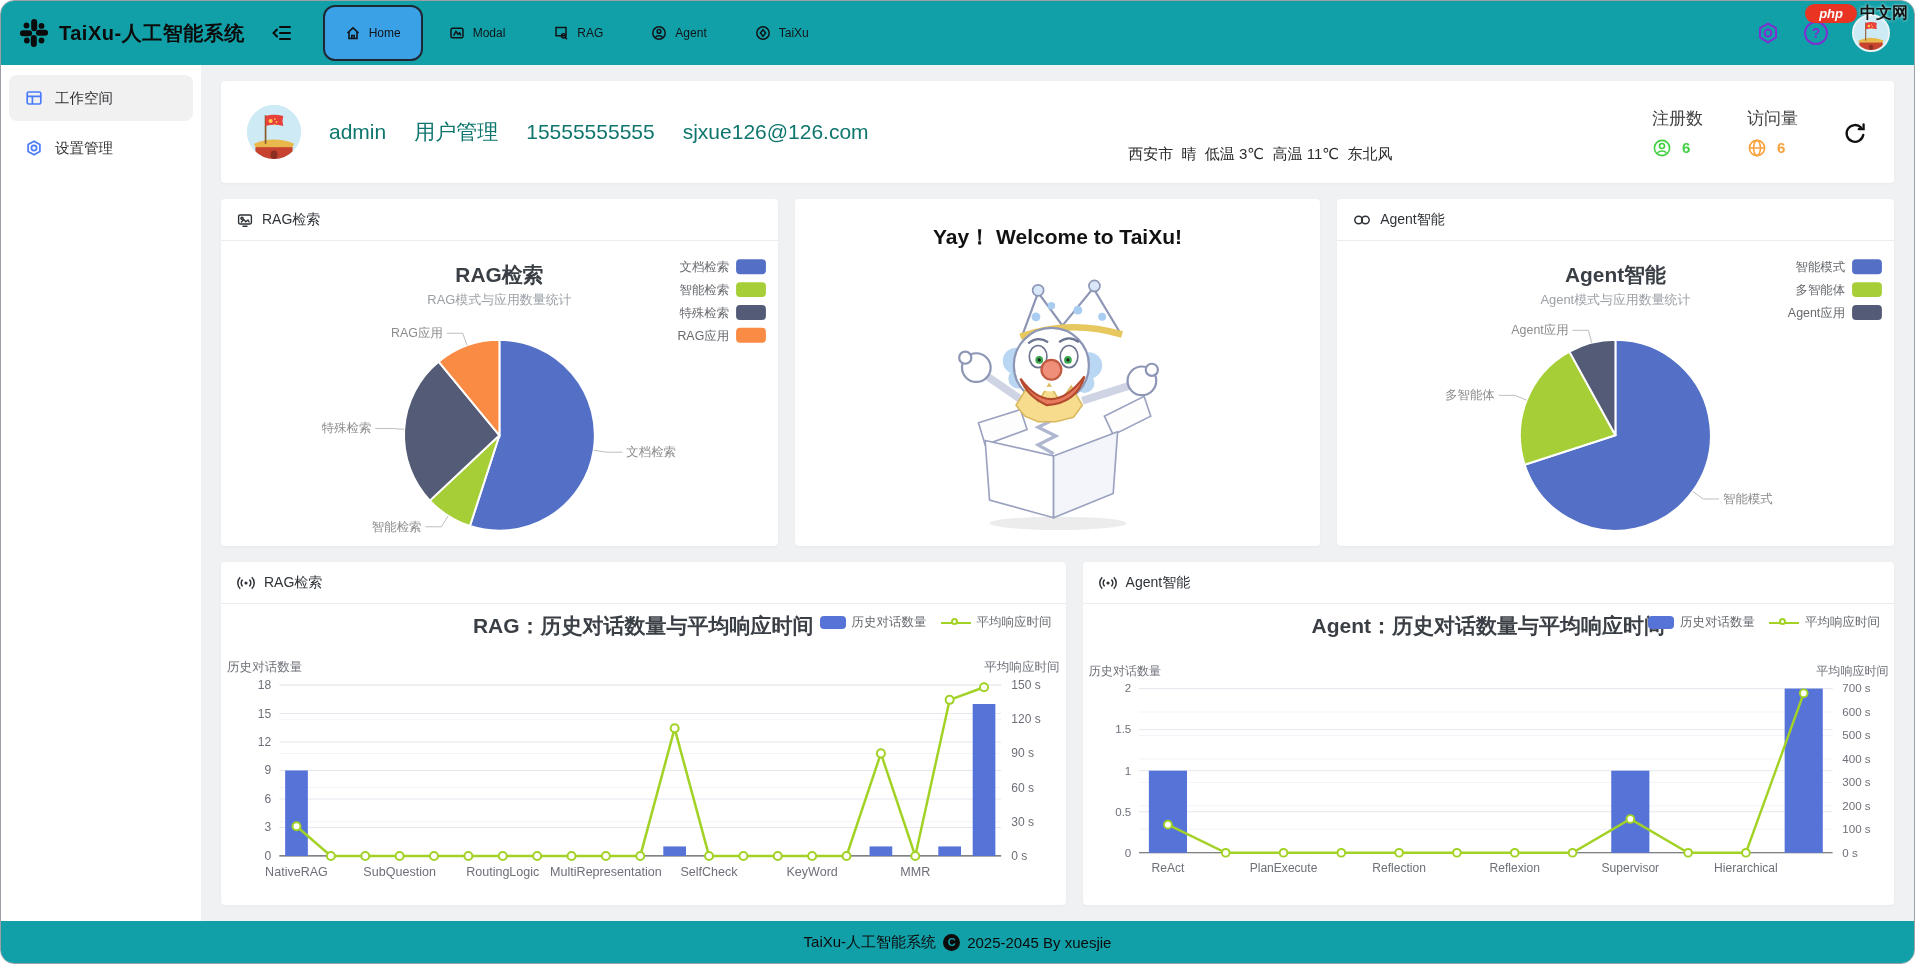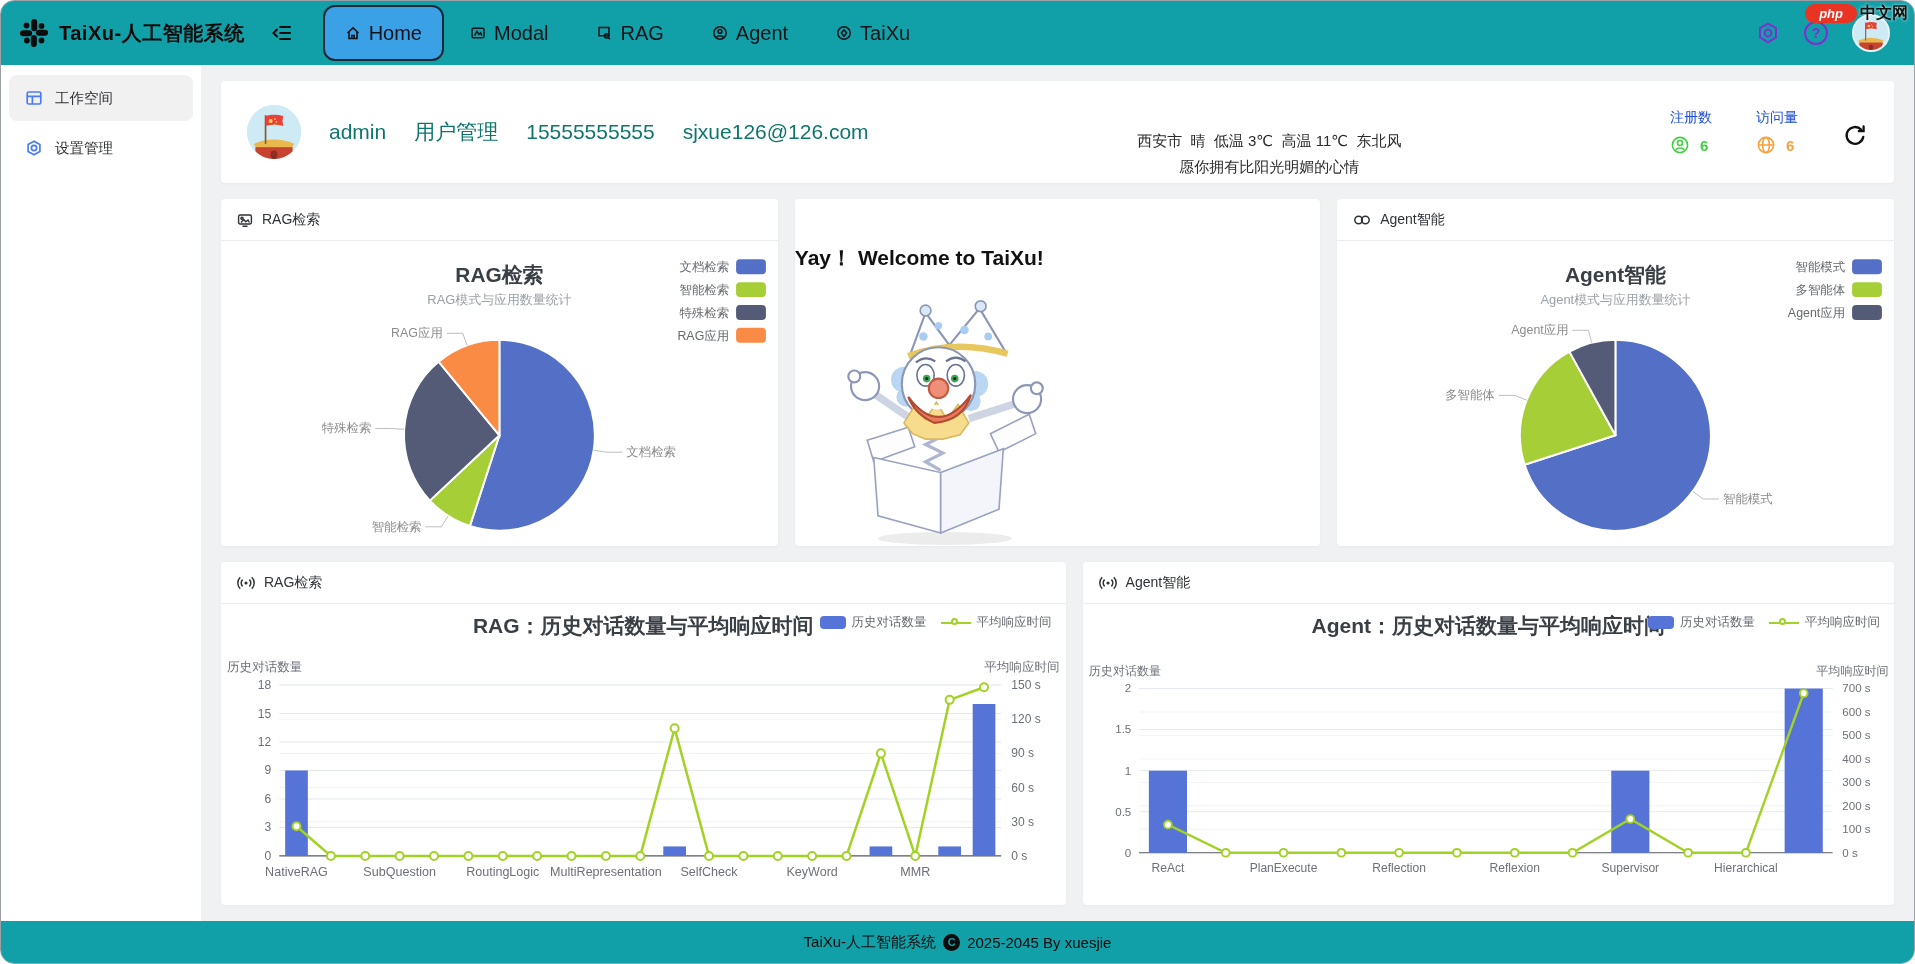--- a/index.html
+++ b/index.html
@@ -7,21 +7,21 @@
   .app { position:relative; width:1915px; height:964px; border:1px solid #9aa0a6; border-radius:14px;
          overflow:hidden; display:flex; flex-direction:column; background:#f0f1f3; }
 
   
   .navbar { height:64px; flex:0 0 64px; background:#12a0a8; display:flex; align-items:center; padding:0 18px; }
   .brand { display:flex; align-items:center; gap:10px; }
   .brand-title { font-size:20px; font-weight:bold; color:#0b0b0b; letter-spacing:.5px; }
   .fold-btn { margin-left:26px; cursor:pointer; display:flex; align-items:center; }
   .nav-tabs { display:flex; align-items:center; margin-left:30px; gap:4px; height:100%; }
   .nav-tab { display:flex; align-items:center; gap:8px; padding:0 20px; height:56px; border-radius:12px;
-             font-size:20px; color:#101317; cursor:pointer; border:2px solid transparent; }
+             font-size:12px; color:#101317; cursor:pointer; border:2px solid transparent; }
   .nav-tab.active { background:#3ba1e6; border-color:#1e2733; }
   .nav-right { margin-left:auto; display:flex; align-items:center; gap:24px; padding-right:6px; }
   .nav-icon-btn { cursor:pointer; display:flex; align-items:center; }
   .avatar-ring { width:38px; height:38px; border-radius:50%; overflow:hidden; border:2px solid #e8f4f5; cursor:pointer; background:#cdeaf5;}
   .avatar-ring svg, .avatar-sm svg { display:block; width:100%; height:100%; }
 
   
   .watermark { position:absolute; top:2px; right:6px; z-index:60; display:flex; align-items:center; gap:3px; }
   .wm-php { background:#e93323; color:#fff; font-style:italic; font-weight:bold; font-size:13px;
             padding:2px 14px; border-radius:10px; }
@@ -37,37 +37,37 @@
 
   
   .infobar { background:#fff; border-radius:4px; height:102px; display:flex; align-items:center;
              padding:0 26px; box-shadow:0 1px 3px rgba(0,0,0,.04); }
   .profile-left { display:flex; align-items:center; gap:28px; font-size:21px; color:#0f766e; }
   .avatar-lg { width:54px; height:54px; border-radius:50%; overflow:hidden; background:#cdeaf5; flex:0 0 54px; }
   .profile-mid { flex:1; text-align:center; color:#2b2b2b; font-size:15px; line-height:26px;margin-top:44px; }
   .weather,.motto { white-space:pre; }
   .profile-right { display:flex; align-items:flex-start; gap:44px; }
   .stat { display:flex; flex-direction:column; gap:8px; align-items:flex-start; }
-  .stat-label { color:#1d4ed8; font-size:14px; }
+  .stat-label { color:#404040; font-size:17px; }
   .stat-val { display:flex; align-items:center; gap:10px; font-size:15px; font-weight:bold; }
   .stat-val.green { color:#3fd13f; } .stat-val.orange { color:#f9a13c; }
   .refresh-btn { cursor:pointer; margin-top:14px; }
 
   
   .row2 { display:flex; gap:17px; height:347px; }
   .row3 { display:flex; gap:17px; flex:1; min-height:0; }
   .card { background:#fff; border-radius:4px; display:flex; flex-direction:column; min-width:0;
           box-shadow:0 1px 3px rgba(0,0,0,.04); }
   .card-head { height:42px; flex:0 0 42px; display:flex; align-items:center; gap:9px; padding:0 16px;
                border-bottom:1px solid #ececec; font-size:14px; color:#2f3338; }
   .card-body { flex:1; min-height:0; position:relative; }
   .card-body svg.chart { width:100%; height:100%; display:block; }
   .f106 { flex:1.06; } .f100 { flex:1; } .f102 { flex:1.02; } .f98 { flex:.98; }
 
-  .welcome-body { display:flex; flex-direction:column; padding-top:30px;margin-top:15px; }
+  .welcome-body { display:flex; flex-direction:column; align-items:center; padding-top:24px; }
   .welcome-title { font-size:21px; font-weight:bold; color:#111; margin-bottom:4px; }
 
   .combo-titlebar { position:relative; height:34px; flex:0 0 34px; margin-top:8px; }
   .combo-title { position:absolute; left:0; right:0; text-align:center; font-size:21px; font-weight:bold; color:#3a3f45; }
   .combo-legend { position:absolute; right:14px; top:2px; display:flex; align-items:center; gap:14px; font-size:12.5px; color:#66696e; }
   .legend-item { display:flex; align-items:center; gap:6px; cursor:pointer; }
   .legend-swatch-bar { width:26px; height:13px; border-radius:4px; background:#5673d8; }
   .legend-swatch-line { width:30px; height:14px; position:relative; }
   .legend-swatch-line .ln { position:absolute; top:6px; left:0; right:0; height:2.5px; background:#a2d226; }
   .legend-swatch-line .dot { position:absolute; top:2.5px; left:10px; width:7px; height:7px; border:2.5px solid #a2d226;
@@ -221,21 +221,20 @@
                 <circle cx="33" cy="23.4" r="1" fill="#ffd34d"></circle>
             </svg>
           </span>
           <span>admin</span>
           <span>用户管理</span>
           <span>15555555555</span>
           <span>sjxue126@126.com</span>
         </div>
         <div class="profile-mid">
           <div class="weather">西安市  晴  低温 3℃  高温 11℃  东北风</div>
-          <div class="motto">愿你拥有比阳光明媚的心情</div>
         </div>
         <div class="profile-right">
           <div class="stat">
             <span class="stat-label">注册数</span>
             <span class="stat-val green">
               <svg width="20" height="20" viewBox="0 0 20 20" fill="none" stroke="#3fd13f" stroke-width="1.6">
                 <circle cx="10" cy="10" r="7.6"></circle>
                   <circle cx="10" cy="8" r="2.5"></circle>
                   <path d="M5.9 15c.7-2.6 7.5-2.6 8.2 0"></path>
               </svg>

